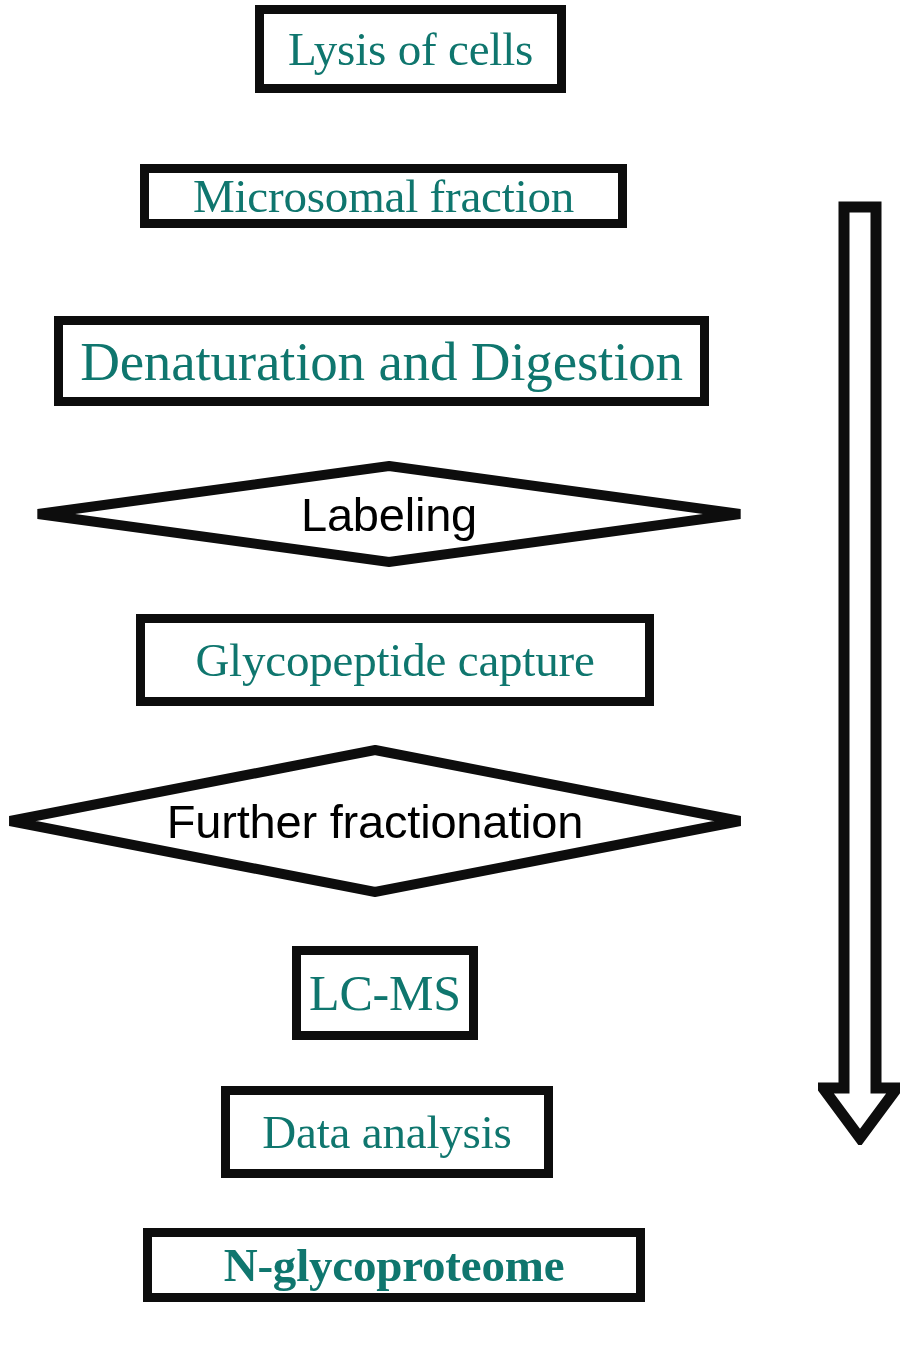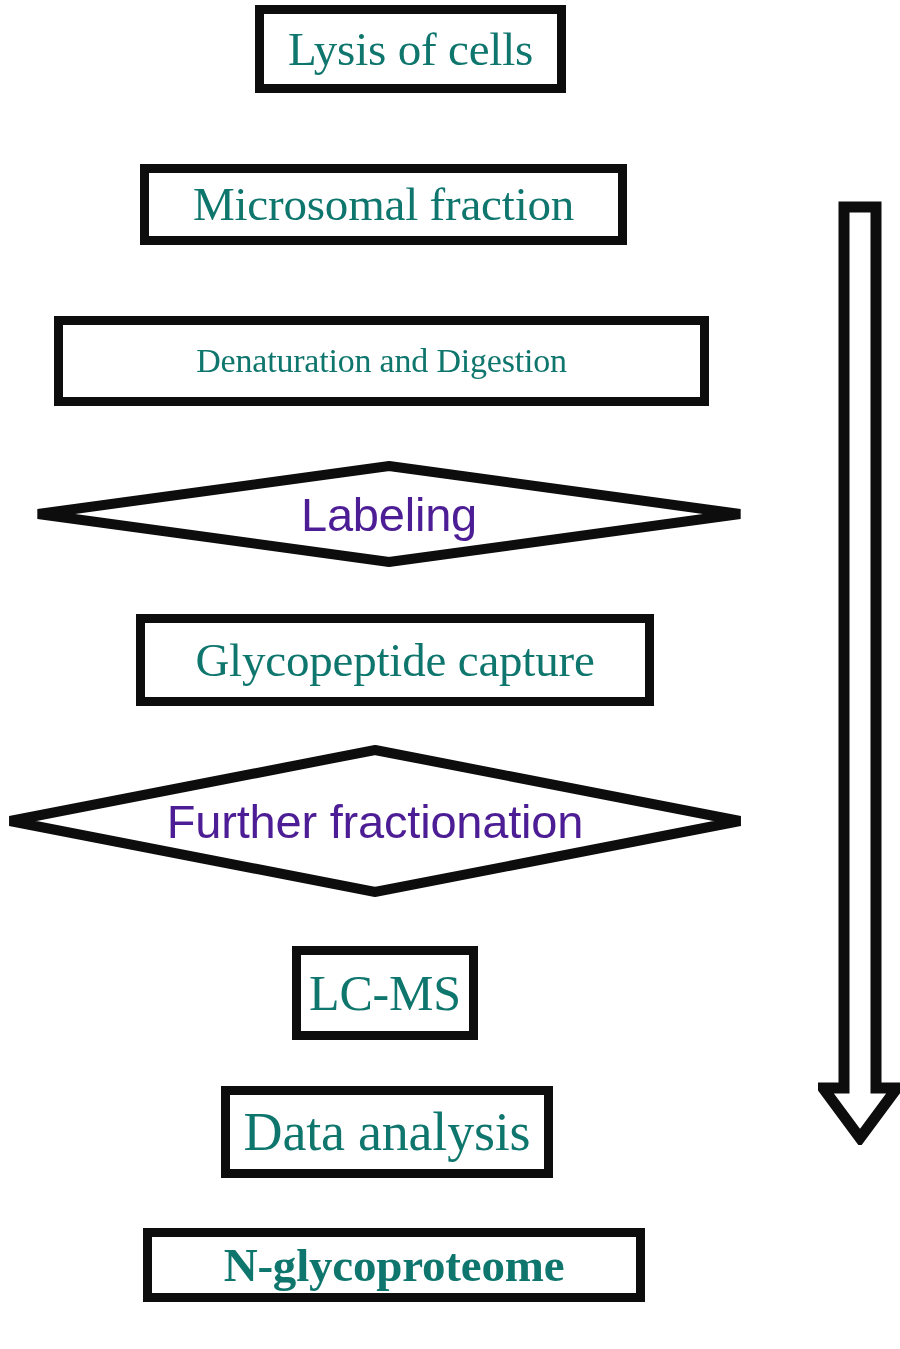--- a/index.html
+++ b/index.html
@@ -58,21 +58,21 @@
   }
   .node-diamond .label {
     position: absolute;
     left: 0;
     top: 0;
     width: 100%;
     height: 100%;
     display: flex;
     align-items: center;
     justify-content: center;
-    color: #4c1d95;
+    color: #000000;
     font-family: "Liberation Sans", sans-serif;
     white-space: nowrap;
     line-height: 1;
     letter-spacing: -0.2px;
   }
 
   
   #workflow-arrow {
     position: absolute;
     left: 818px;
@@ -86,46 +86,46 @@
 </style>
 </head>
 <body>
 
 <div id="flowchart">
 
   <div id="nodes-layer">
       <div class="node-box" style="left: 255px; top: 5px; width: 311px; height: 88px; border-color: rgb(13, 13, 13);">
         <span class="label" style="font-size: 47px;">Lysis of cells</span>
       </div>
-      <div class="node-box" style="left: 140px; top: 164px; width: 487px; height: 81px; border-color: rgb(13, 13, 13);">
+      <div class="node-box" style="left: 140px; top: 164px; width: 487px; height: 64px; border-color: rgb(13, 13, 13);">
         <span class="label" style="font-size: 47px;">Microsomal fraction</span>
       </div>
       <div class="node-box" style="left: 54px; top: 316px; width: 655px; height: 90px; border-color: rgb(13, 13, 13);">
-        <span class="label" style="font-size: 34px;">Denaturation and Digestion</span>
+        <span class="label" style="font-size: 55px;">Denaturation and Digestion</span>
       </div>
       <div class="node-diamond" style="left: 33px; top: 461px; width: 712px; height: 106px;">
         <svg width="712" height="106" viewBox="0 0 712 106">
           <polygon points="356,5 707,53 356,101 5,53" fill="#ffffff" stroke="#0d0d0d" stroke-width="10" stroke-linejoin="miter"></polygon>
         </svg>
         <span class="label" style="font-size: 47px;">Labeling</span>
       </div>
       <div class="node-box" style="left: 124px; top: 614px; width: 518px; height: 92px; border-color: rgb(13, 13, 13); margin-left: 12px;">
         <span class="label" style="font-size: 47px;">Glycopeptide capture</span>
       </div>
       <div class="node-diamond" style="left: 5px; top: 745px; width: 740px; height: 152px; text-align: right;">
         <svg width="740" height="152" viewBox="0 0 740 152">
           <polygon points="370,5 735,76 370,147 5,76" fill="#ffffff" stroke="#0d0d0d" stroke-width="10" stroke-linejoin="miter"></polygon>
         </svg>
         <span class="label" style="font-size: 47px;">Further fractionation</span>
       </div>
       <div class="node-box" style="left: 292px; top: 946px; width: 186px; height: 94px; border-color: rgb(13, 13, 13);">
         <span class="label" style="font-size: 50px;">LC-MS</span>
       </div>
       <div class="node-box" style="left: 221px; top: 1086px; width: 332px; height: 92px; border-color: rgb(13, 13, 13);">
-        <span class="label" style="font-size: 54px;">Data analysis</span>
+        <span class="label" style="font-size: 47px;">Data analysis</span>
       </div>
       <div class="node-box bold" style="left: 143px; top: 1228px; width: 502px; height: 74px; border-color: rgb(13, 13, 13);">
         <span class="label" style="font-size: 47px;">N-glycoproteome</span>
       </div>
     </div>
 
   <div id="workflow-arrow">
     <svg width="84" height="945" viewBox="0 0 84 945" xmlns="http://www.w3.org/2000/svg" aria-hidden="true">
 
       <path d="M 26 7 L 58 7 L 58 888 L 79 888 L 42 938 L 5 888 L 26 888 Z" fill="#ffffff" stroke="#0d0d0d" stroke-width="11" stroke-linejoin="miter"></path>

